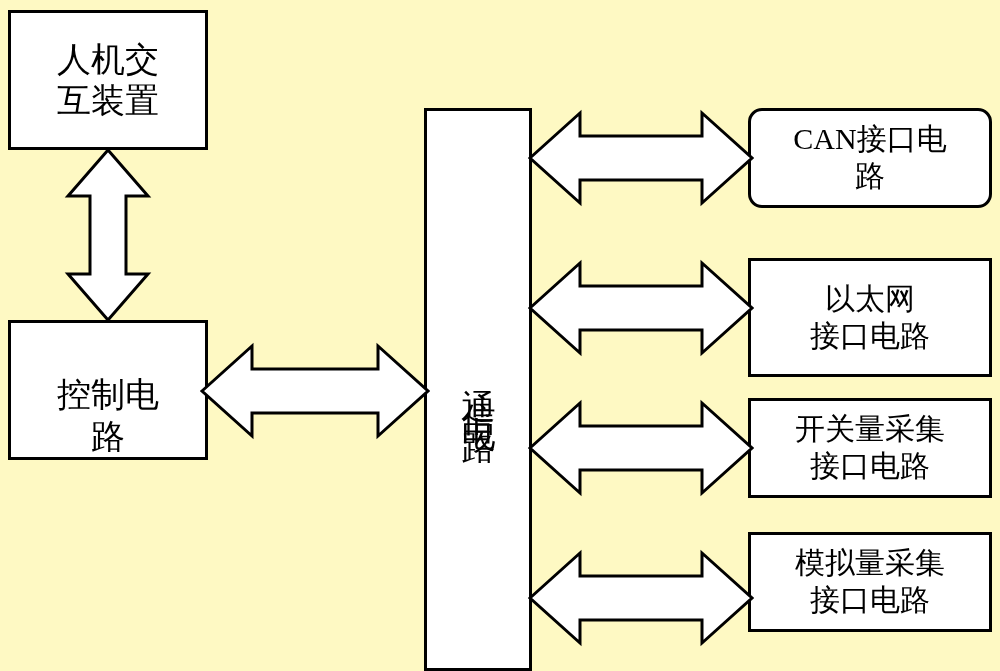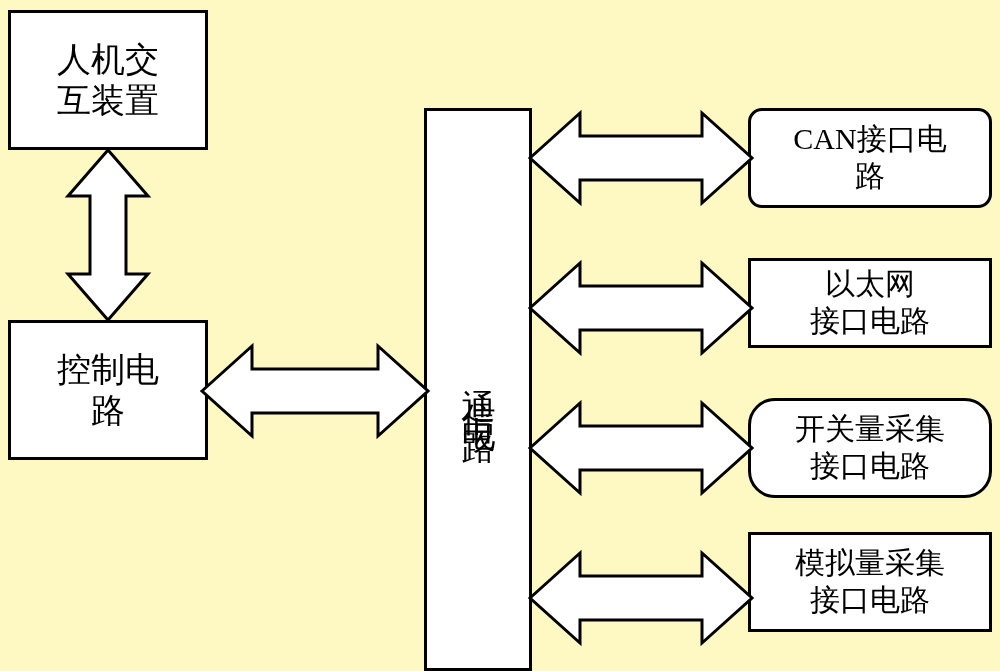--- a/index.html
+++ b/index.html
@@ -22,25 +22,25 @@
     background: #ffffff;
     display: flex;
     align-items: center;
     justify-content: center;
     text-align: center;
     color: #000000;
     line-height: 1.22;
     white-space: pre-line;
   }
   #box-hmi      { left: 8px;   top: 10px;  width: 200px; height: 140px; font-size: 34px; }
-  #box-control  { left: 8px;   top: 320px; width: 200px; height: 140px; font-size: 34px; }
+  #box-control  { left: 8px;   top: 320px; width: 200px; height: 140px; font-size: 34px; align-items: flex-end; }
   #box-comm     { left: 424px; top: 108px; width: 108px; height: 563px; font-size: 34px; }
   #box-can      { left: 748px; top: 108px; width: 244px; height: 100px; font-size: 30px; border-radius: 14px; }
-  #box-eth      { left: 748px; top: 258px; width: 244px; height: 90px; font-size: 30px; }
-  #box-di       { left: 748px; top: 398px; width: 244px; height: 100px; font-size: 30px; border-radius: 27px; }
+  #box-eth      { left: 748px; top: 258px; width: 244px; height: 119px; font-size: 30px; }
+  #box-di       { left: 748px; top: 398px; width: 244px; height: 100px; font-size: 30px; }
   #box-ai       { left: 748px; top: 532px; width: 244px; height: 100px; font-size: 30px; }
 
   .vtext {
     writing-mode: vertical-rl;
     text-orientation: upright;
     letter-spacing: 14px;
     line-height: 1;
   }
   .arrow {
     position: absolute;

